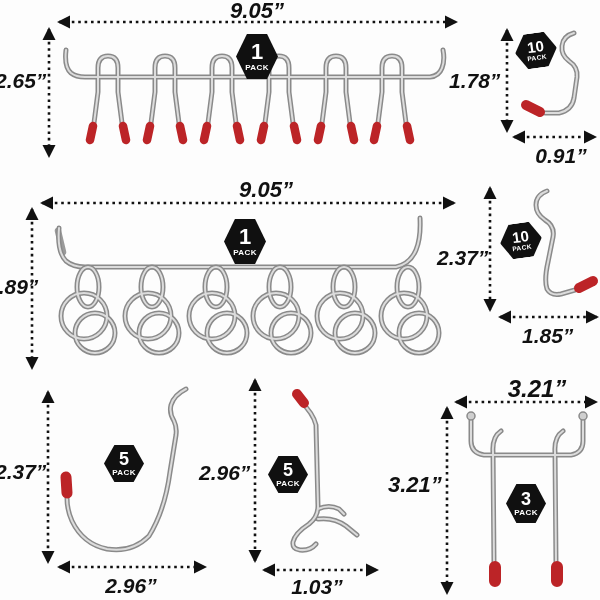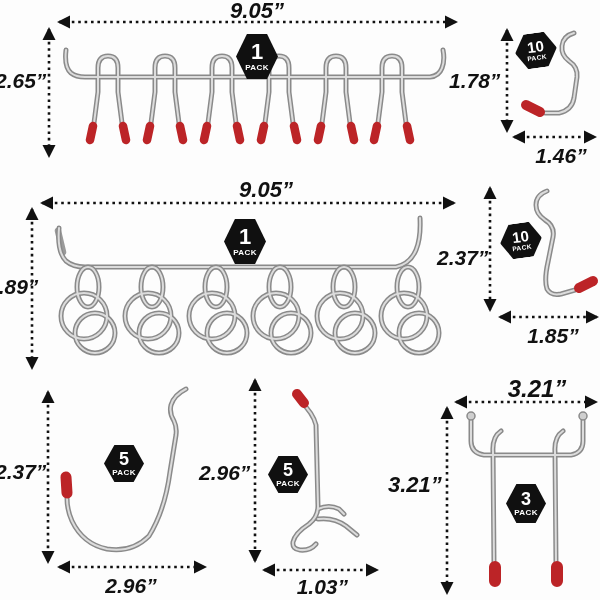--- a/index.html
+++ b/index.html
@@ -136,29 +136,29 @@
     <line class="dim" x1="59" y1="567" x2="205" y2="567" marker-start="url(#ah)" marker-end="url(#ah)"></line>
     <line class="dim" x1="255" y1="380" x2="255" y2="561" marker-start="url(#ah)" marker-end="url(#ah)"></line>
     <line class="dim" x1="264" y1="570" x2="377" y2="570" marker-start="url(#ah)" marker-end="url(#ah)"></line>
     <line class="dim" x1="456" y1="402" x2="596" y2="402" marker-start="url(#ah)" marker-end="url(#ah)"></line>
     <line class="dim" x1="447" y1="408" x2="447" y2="593" marker-start="url(#ah)" marker-end="url(#ah)"></line>
   </svg>
 
   <div class="lbl" style="left:212px;top:0px;width:90px;font-size:22px;text-align:center;">9.05”</div>
   <div class="lbl" style="left:-5px;top:70px;width:54px;font-size:21px;">2.65”</div>
   <div class="lbl" style="left:449px;top:70px;width:54px;font-size:21px;">1.78”</div>
-  <div class="lbl" style="left:530px;top:145px;width:62px;font-size:21px;text-align:center;">1.46”</div>
+  <div class="lbl" style="left:530px;top:145px;width:62px;font-size:21px;text-align:center;">0.91”</div>
   <div class="lbl" style="left:226px;top:179px;width:80px;font-size:22px;text-align:center;">9.05”</div>
   <div class="lbl" style="left:-13px;top:276px;width:54px;font-size:21px;">1.89”</div>
   <div class="lbl" style="left:437px;top:247px;width:54px;font-size:21px;">2.37”</div>
-  <div class="lbl" style="left:522px;top:325px;width:62px;font-size:21px;text-align:center;">1.85”</div>
+  <div class="lbl" style="left:522px;top:325px;width:62px;font-size:21px;text-align:left;">1.85”</div>
   <div class="lbl" style="left:-5px;top:461px;width:54px;font-size:21px;">2.37”</div>
   <div class="lbl" style="left:95px;top:575px;width:72px;font-size:21px;text-align:center;">2.96”</div>
   <div class="lbl" style="left:199px;top:462px;width:54px;font-size:21px;">2.96”</div>
-  <div class="lbl" style="left:286px;top:576px;width:62px;font-size:21px;text-align:right;">1.03”</div>
+  <div class="lbl" style="left:286px;top:576px;width:62px;font-size:21px;text-align:center;">1.03”</div>
   <div class="lbl" style="left:494px;top:377px;width:86px;font-size:24px;text-align:center;">3.21”</div>
   <div class="lbl" style="left:388px;top:474px;width:56px;font-size:22px;">3.21”</div>
 
   <div class="badge" style="left:236px;top:34px;width:42px;height:45px;">
     <div class="qty" style="font-size:22px;">1</div>
     <div class="word">PACK</div>
   </div>
   <div class="badge small" style="left:515px;top:33px;width:42px;height:35px;transform:rotate(-8deg);">
     <div class="qty" style="font-size:15px;">10</div>
     <div class="word">PACK</div>

